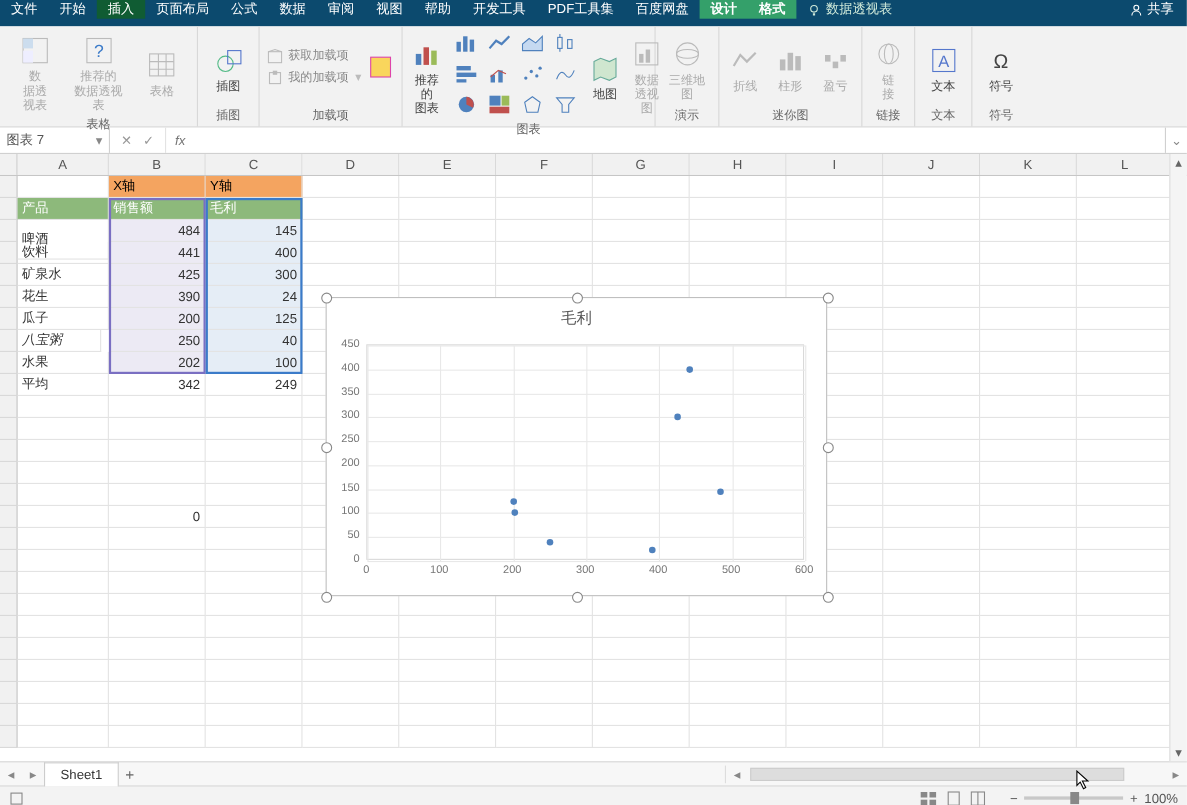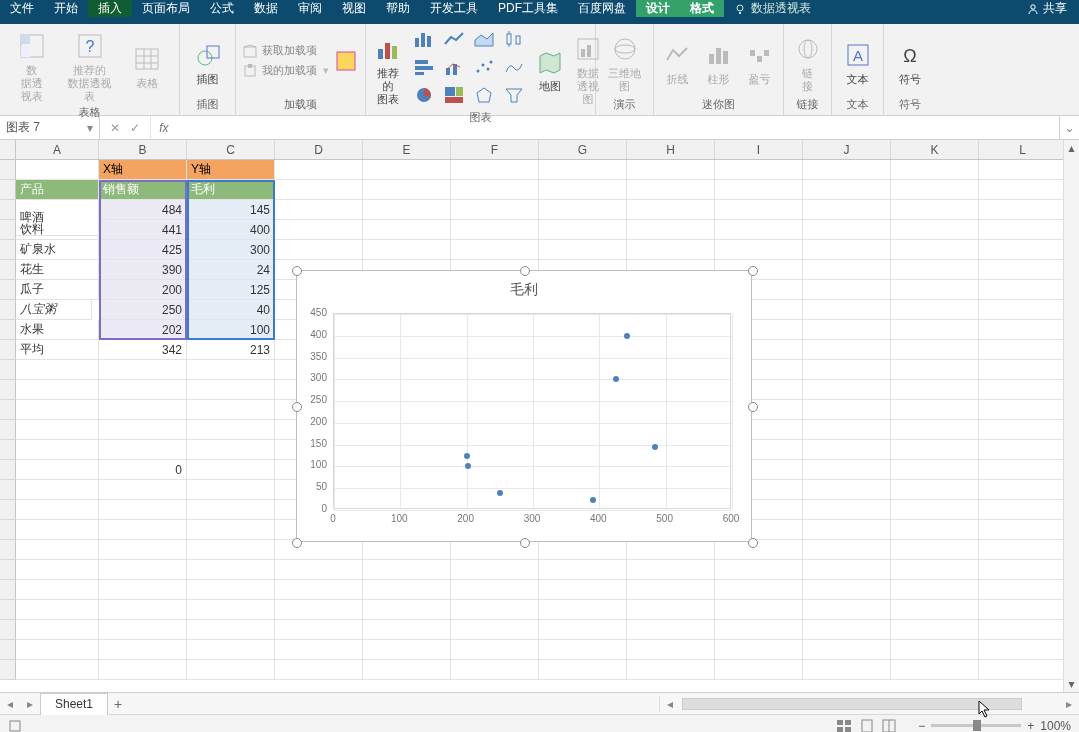--- a/index.html
+++ b/index.html
@@ -578,21 +578,21 @@
       <div class="cell" style="left: 347px; top: 160px; width: 88px; height: 20px;"></div>
       <div class="cell" style="left: 435px; top: 160px; width: 88px; height: 20px;"></div>
       <div class="cell" style="left: 523px; top: 160px; width: 88px; height: 20px;"></div>
       <div class="cell" style="left: 611px; top: 160px; width: 88px; height: 20px;"></div>
       <div class="cell" style="left: 699px; top: 160px; width: 88px; height: 20px;"></div>
       <div class="cell" style="left: 787px; top: 160px; width: 88px; height: 20px;"></div>
       <div class="cell" style="left: 875px; top: 160px; width: 88px; height: 20px;"></div>
       <div class="cell" style="left: 963px; top: 160px; width: 88px; height: 20px;"></div>
       <div class="cell" style="left: 0px; top: 180px; width: 83px; height: 20px;">平均</div>
       <div class="cell r" style="left: 83px; top: 180px; width: 88px; height: 20px;">342</div>
-      <div class="cell r" style="left: 171px; top: 180px; width: 88px; height: 20px;">213</div>
+      <div class="cell r" style="left: 171px; top: 180px; width: 88px; height: 20px;">249</div>
       <div class="cell" style="left: 259px; top: 180px; width: 88px; height: 20px;"></div>
       <div class="cell" style="left: 347px; top: 180px; width: 88px; height: 20px;"></div>
       <div class="cell" style="left: 435px; top: 180px; width: 88px; height: 20px;"></div>
       <div class="cell" style="left: 523px; top: 180px; width: 88px; height: 20px;"></div>
       <div class="cell" style="left: 611px; top: 180px; width: 88px; height: 20px;"></div>
       <div class="cell" style="left: 699px; top: 180px; width: 88px; height: 20px;"></div>
       <div class="cell" style="left: 787px; top: 180px; width: 88px; height: 20px;"></div>
       <div class="cell" style="left: 875px; top: 180px; width: 88px; height: 20px;"></div>
       <div class="cell" style="left: 963px; top: 180px; width: 88px; height: 20px;"></div>
       <div class="cell" style="left: 0px; top: 200px; width: 83px; height: 20px;"></div>

